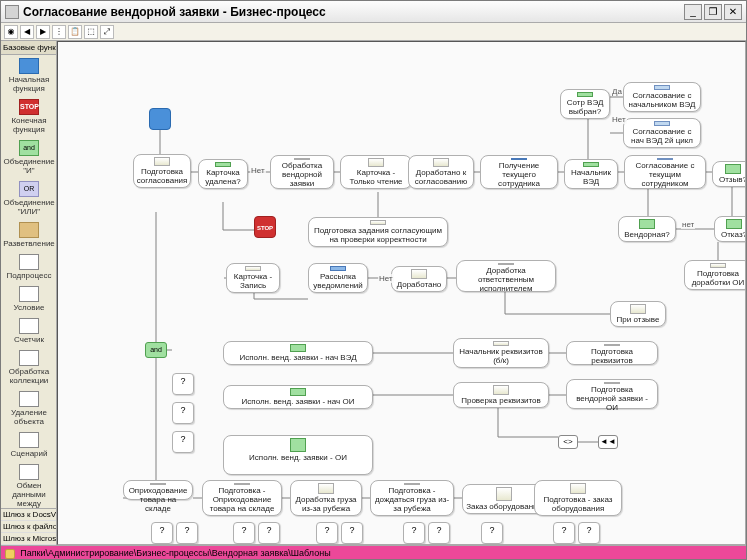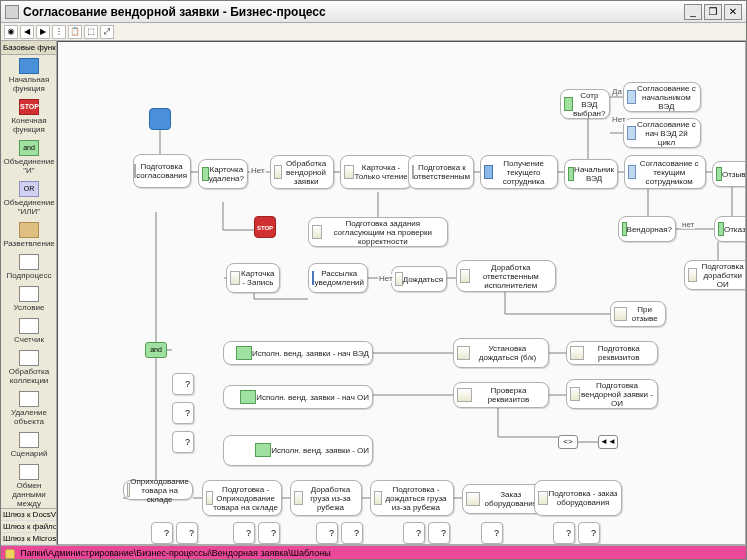--- a/index.html
+++ b/index.html
@@ -22,21 +22,21 @@
 .si-ico.stop{background:#d03030;border-color:#a02020;color:#fff;font-weight:bold}
 .si-ico.and{background:#a0e0a0;border-color:#50a050}
 .si-ico.or{background:#d0d0f0;border-color:#9090c0}
 .si-ico.br{background:#e0c080;border-color:#b09050}
 .si-lbl{font-size:8px;line-height:9px;color:#333;word-wrap:break-word}
 .slinks{border-top:1px solid #aaa}
 .slink{font-size:8px;padding:1px 2px;border-bottom:1px solid #ddd;white-space:nowrap;overflow:hidden;cursor:pointer}
 .canvas{flex:1;background:#fafafa;background-image:radial-gradient(#ccc 0.5px,transparent 0.5px);background-size:6px 6px;position:relative;overflow:hidden;border:1px inset #aaa}
 svg.conn{position:absolute;top:0;left:0;width:100%;height:100%;pointer-events:none}
 svg.conn line,svg.conn path{stroke:#808080;stroke-width:1;fill:none}
-.node{position:absolute;background:#fff;border:1px solid #b0b0b0;border-radius:8px;box-shadow:1px 1px 1px rgba(0,0,0,.15);padding:2px 3px;text-align:center;display:flex;flex-direction:row;align-items:center;justify-content:flex-end;cursor:pointer}
+.node{position:absolute;background:#fff;border:1px solid #b0b0b0;border-radius:8px;box-shadow:1px 1px 1px rgba(0,0,0,.15);padding:2px 3px;text-align:center;display:flex;flex-direction:column;align-items:center;justify-content:flex-start;cursor:pointer}
 .ni{width:16px;height:14px;margin-bottom:1px;border:1px solid #888;background:#f0f0f0}
 .ni.doc{background:linear-gradient(#fff,#e8e8d0);border-color:#aaa}
 .ni.grn{background:#a0e0a0;border-color:#50a050}
 .ni.blu{background:#8cb8e8;border-color:#4878b8}
 .ni.grp{background:#c0d8f0;border-color:#7090c0}
 .nl{font-size:8px;line-height:9px;color:#222}
 .deco{position:absolute}
 .deco.start{width:22px;height:22px;background:#4a90d9;border:1px solid #2a6ab0;border-radius:4px}
 .deco.stop{width:22px;height:22px;background:#d03030;border:1px solid #a02020;border-radius:4px;color:#fff;font-size:6px;font-weight:bold;line-height:22px;text-align:center}
 .deco.and{width:22px;height:16px;background:#a0e0a0;border:1px solid #50a050;border-radius:3px;font-size:7px;line-height:14px;text-align:center}
@@ -183,21 +183,21 @@
         <div class="node" style="left: 212px; top: 113px; width: 64px; height: 34px;">
           <div class="ni doc"></div>
           <div class="nl">Обработка вендорной заявки</div>
         </div>
         <div class="node" style="left: 282px; top: 113px; width: 72px; height: 34px;">
           <div class="ni doc"></div>
           <div class="nl">Карточка - Только чтение</div>
         </div>
         <div class="node" style="left: 350px; top: 113px; width: 66px; height: 34px;">
           <div class="ni doc"></div>
-          <div class="nl">Подготовка к ответственным</div>
+          <div class="nl">Доработано к согласованию</div>
         </div>
         <div class="node" style="left: 422px; top: 113px; width: 78px; height: 34px;">
           <div class="ni blu"></div>
           <div class="nl">Получение текущего сотрудника</div>
         </div>
         <div class="node" style="left: 506px; top: 117px; width: 54px; height: 30px;">
           <div class="ni grn"></div>
           <div class="nl">Начальник ВЭД</div>
         </div>
         <div class="node" style="left: 566px; top: 113px; width: 82px; height: 34px;">
@@ -227,21 +227,21 @@
         <div class="node" style="left: 168px; top: 221px; width: 54px; height: 30px;">
           <div class="ni doc"></div>
           <div class="nl">Карточка - Запись</div>
         </div>
         <div class="node" style="left: 250px; top: 221px; width: 60px; height: 30px;">
           <div class="ni blu"></div>
           <div class="nl">Рассылка уведомлений</div>
         </div>
         <div class="node" style="left: 333px; top: 224px; width: 56px; height: 26px;">
           <div class="ni doc"></div>
-          <div class="nl">Дождаться</div>
+          <div class="nl">Доработано</div>
         </div>
         <div class="node" style="left: 398px; top: 218px; width: 100px; height: 32px; border-radius: 9px;">
           <div class="ni doc"></div>
           <div class="nl">Доработка ответственным исполнителем</div>
         </div>
         <div class="node" style="left: 560px; top: 174px; width: 58px; height: 26px;">
           <div class="ni grn"></div>
           <div class="nl">Вендорная?</div>
         </div>
         <div class="node" style="left: 656px; top: 174px; width: 40px; height: 26px;">
@@ -257,27 +257,27 @@
           <div class="nl">При отзыве</div>
         </div>
         <div class="node" style="left: 165px; top: 299px; width: 150px; height: 24px;">
           <div class="ni grn"></div>
           <div class="nl">Исполн. венд. заявки - нач ВЭД</div>
         </div>
         <div class="node" style="left: 165px; top: 343px; width: 150px; height: 24px;">
           <div class="ni grn"></div>
           <div class="nl">Исполн. венд. заявки - нач ОИ</div>
         </div>
-        <div class="node" style="left: 165px; top: 393px; width: 150px; height: 31px;">
+        <div class="node" style="left: 165px; top: 393px; width: 150px; height: 40px;">
           <div class="ni grn"></div>
           <div class="nl">Исполн. венд. заявки - ОИ</div>
         </div>
         <div class="node" style="left: 395px; top: 296px; width: 96px; height: 30px;">
           <div class="ni doc"></div>
-          <div class="nl">Установка дождаться (б/к)</div>
+          <div class="nl">Начальник реквизитов (б/к)</div>
         </div>
         <div class="node" style="left: 508px; top: 299px; width: 92px; height: 24px;">
           <div class="ni doc"></div>
           <div class="nl">Подготовка реквизитов</div>
         </div>
         <div class="node" style="left: 395px; top: 340px; width: 96px; height: 26px;">
           <div class="ni doc"></div>
           <div class="nl">Проверка реквизитов</div>
         </div>
         <div class="node" style="left: 508px; top: 337px; width: 92px; height: 30px;">

